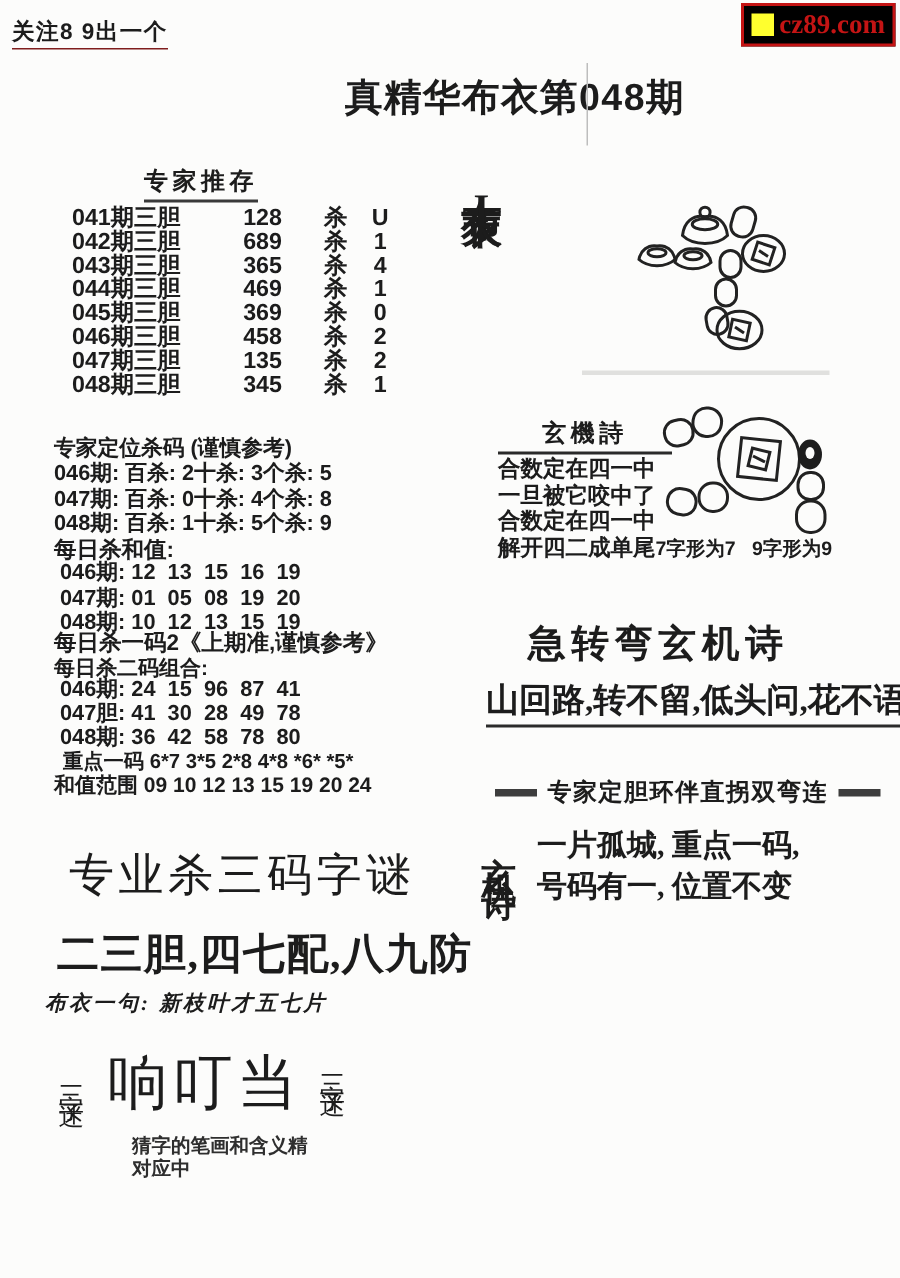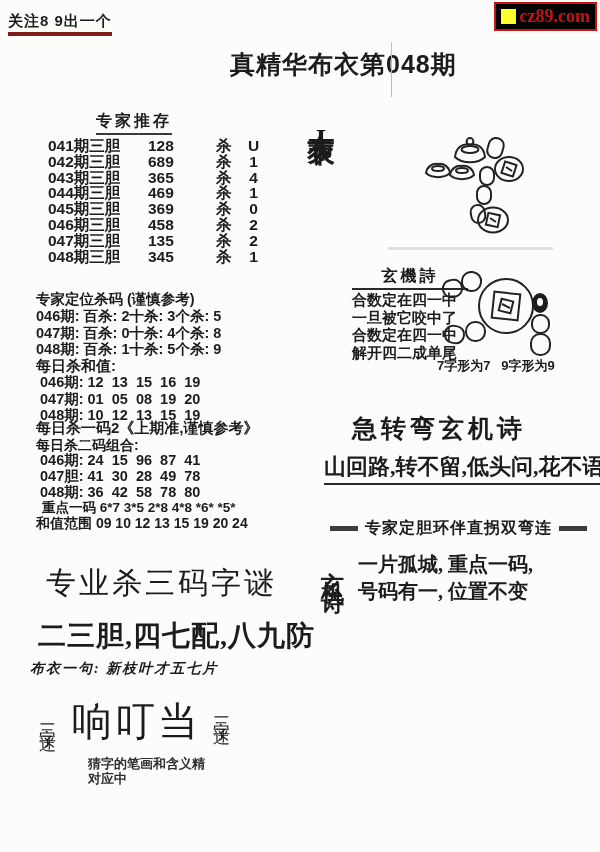--- a/index.html
+++ b/index.html
@@ -4,36 +4,36 @@
 <style>
   * { margin:0; padding:0; box-sizing:border-box; }
   html,body { background:#ffffff; }
   body { font-family:"Liberation Sans","DejaVu Sans",sans-serif; }
   #sheet { position:relative; width:600px; height:852px; background:#fcfcfb; color:#1c1c1c; overflow:hidden; }
 
   .abs { position:absolute; }
 
   
   .top-note { left:8px; top:12px; font-size:15px; font-weight:700; letter-spacing:1px;
-              border-bottom:4px solid #7f1d1d; padding-bottom:1px; }
+              border-bottom:1px solid #7f1d1d; padding-bottom:1px; }
   .logo-box { right:3px; top:2px; border:2px solid #c41414; background:#000000;
               display:flex; align-items:center; gap:4px; padding:2px 5px; }
   .logo-square { width:15px; height:15px; background:#ffff2e; }
   .logo-text { color:#c41414; font-family:"Liberation Serif","DejaVu Serif",serif;
                font-size:18px; font-weight:700; }
   .page-title { left:230px; top:48px; font-size:25px; font-weight:700; letter-spacing:1px; }
   .title-tick { left:391px; top:42px; width:1px; height:55px; background:#bdbdbd; }
 
   
   .rec-header { left:96px; top:111px; font-size:16px; font-weight:700; letter-spacing:3px;
                 border-bottom:2px solid #3a3a3a; padding-bottom:1px; }
   .rec-rows { left:48px; top:138px; font-size:15.5px; font-weight:700; line-height:15.8px; }
   .rec-row { display:flex; white-space:nowrap; }
   .rec-period { width:100px; }
-  .rec-num { width:40px; }
+  .rec-num { width:40px;text-align:right; }
   .rec-kill { margin-left:28px; }
   .rec-val { margin-left:14px; width:16px; text-align:center; }
 
   .sec-header { font-size:14.5px; font-weight:700; white-space:nowrap; }
   .sec-line { font-size:14.5px; font-weight:700; white-space:pre; }
 
   .killpos { left:36px; top:291px; line-height:16.8px; }
   .dailysum-h { left:36px; top:357px; font-size:15px; }
   .dailysum-rows { left:40px; top:374px; line-height:16.6px; }
   .dailytwo-h { left:36px; top:419px; font-size:15px; }
@@ -51,21 +51,21 @@
   .vert { writing-mode:vertical-rl; text-orientation:upright; }
   .tc-left { left:36px; top:710px; font-size:17px; letter-spacing:6px; }
   .tc-word { left:72px; top:694px; font-size:40px; letter-spacing:3px; }
   .tc-note { left:88px; top:756px; font-size:13px; font-weight:700; line-height:15px; color:#2e2e2e; }
   .tc-right { left:210px; top:703px; font-size:17px; letter-spacing:6px; }
 
   
   .buyi-title { left:303px; top:112px; font-size:27px; letter-spacing:3px; font-weight:600; }
   .smudge { left:388px; top:247px; width:165px; height:3px; background:#e0e0de; }
 
-  .mystery-box { left:332px; top:266px; width:116px;margin-left:20px; }
+  .mystery-box { left:332px; top:279px; width:116px; }
   .mystery-title { font-size:16px; font-weight:700; text-align:center; letter-spacing:3px;
                    border-bottom:2px solid #2a2a2a; padding-bottom:1px; margin-bottom:2px; }
   .mystery-line { font-size:15px; font-weight:700; line-height:17.6px; white-space:nowrap; }
   .mystery-caption { left:437px; top:357px; font-size:13px; font-weight:700; white-space:pre; }
 
   .sharp-title { left:352px; top:412px; font-size:25px; font-weight:700; letter-spacing:4px; }
   .sharp-line { left:324px; top:452px; font-size:22px; font-weight:700;
                 border-bottom:2px solid #2a2a2a; padding-bottom:1px; white-space:nowrap; }
   .divider { left:330px; top:518px; width:262px; display:flex; align-items:center; gap:7px; }
   .divider-bar { width:28px; height:5px; background:#3d3d3d; flex:0 0 auto; }

